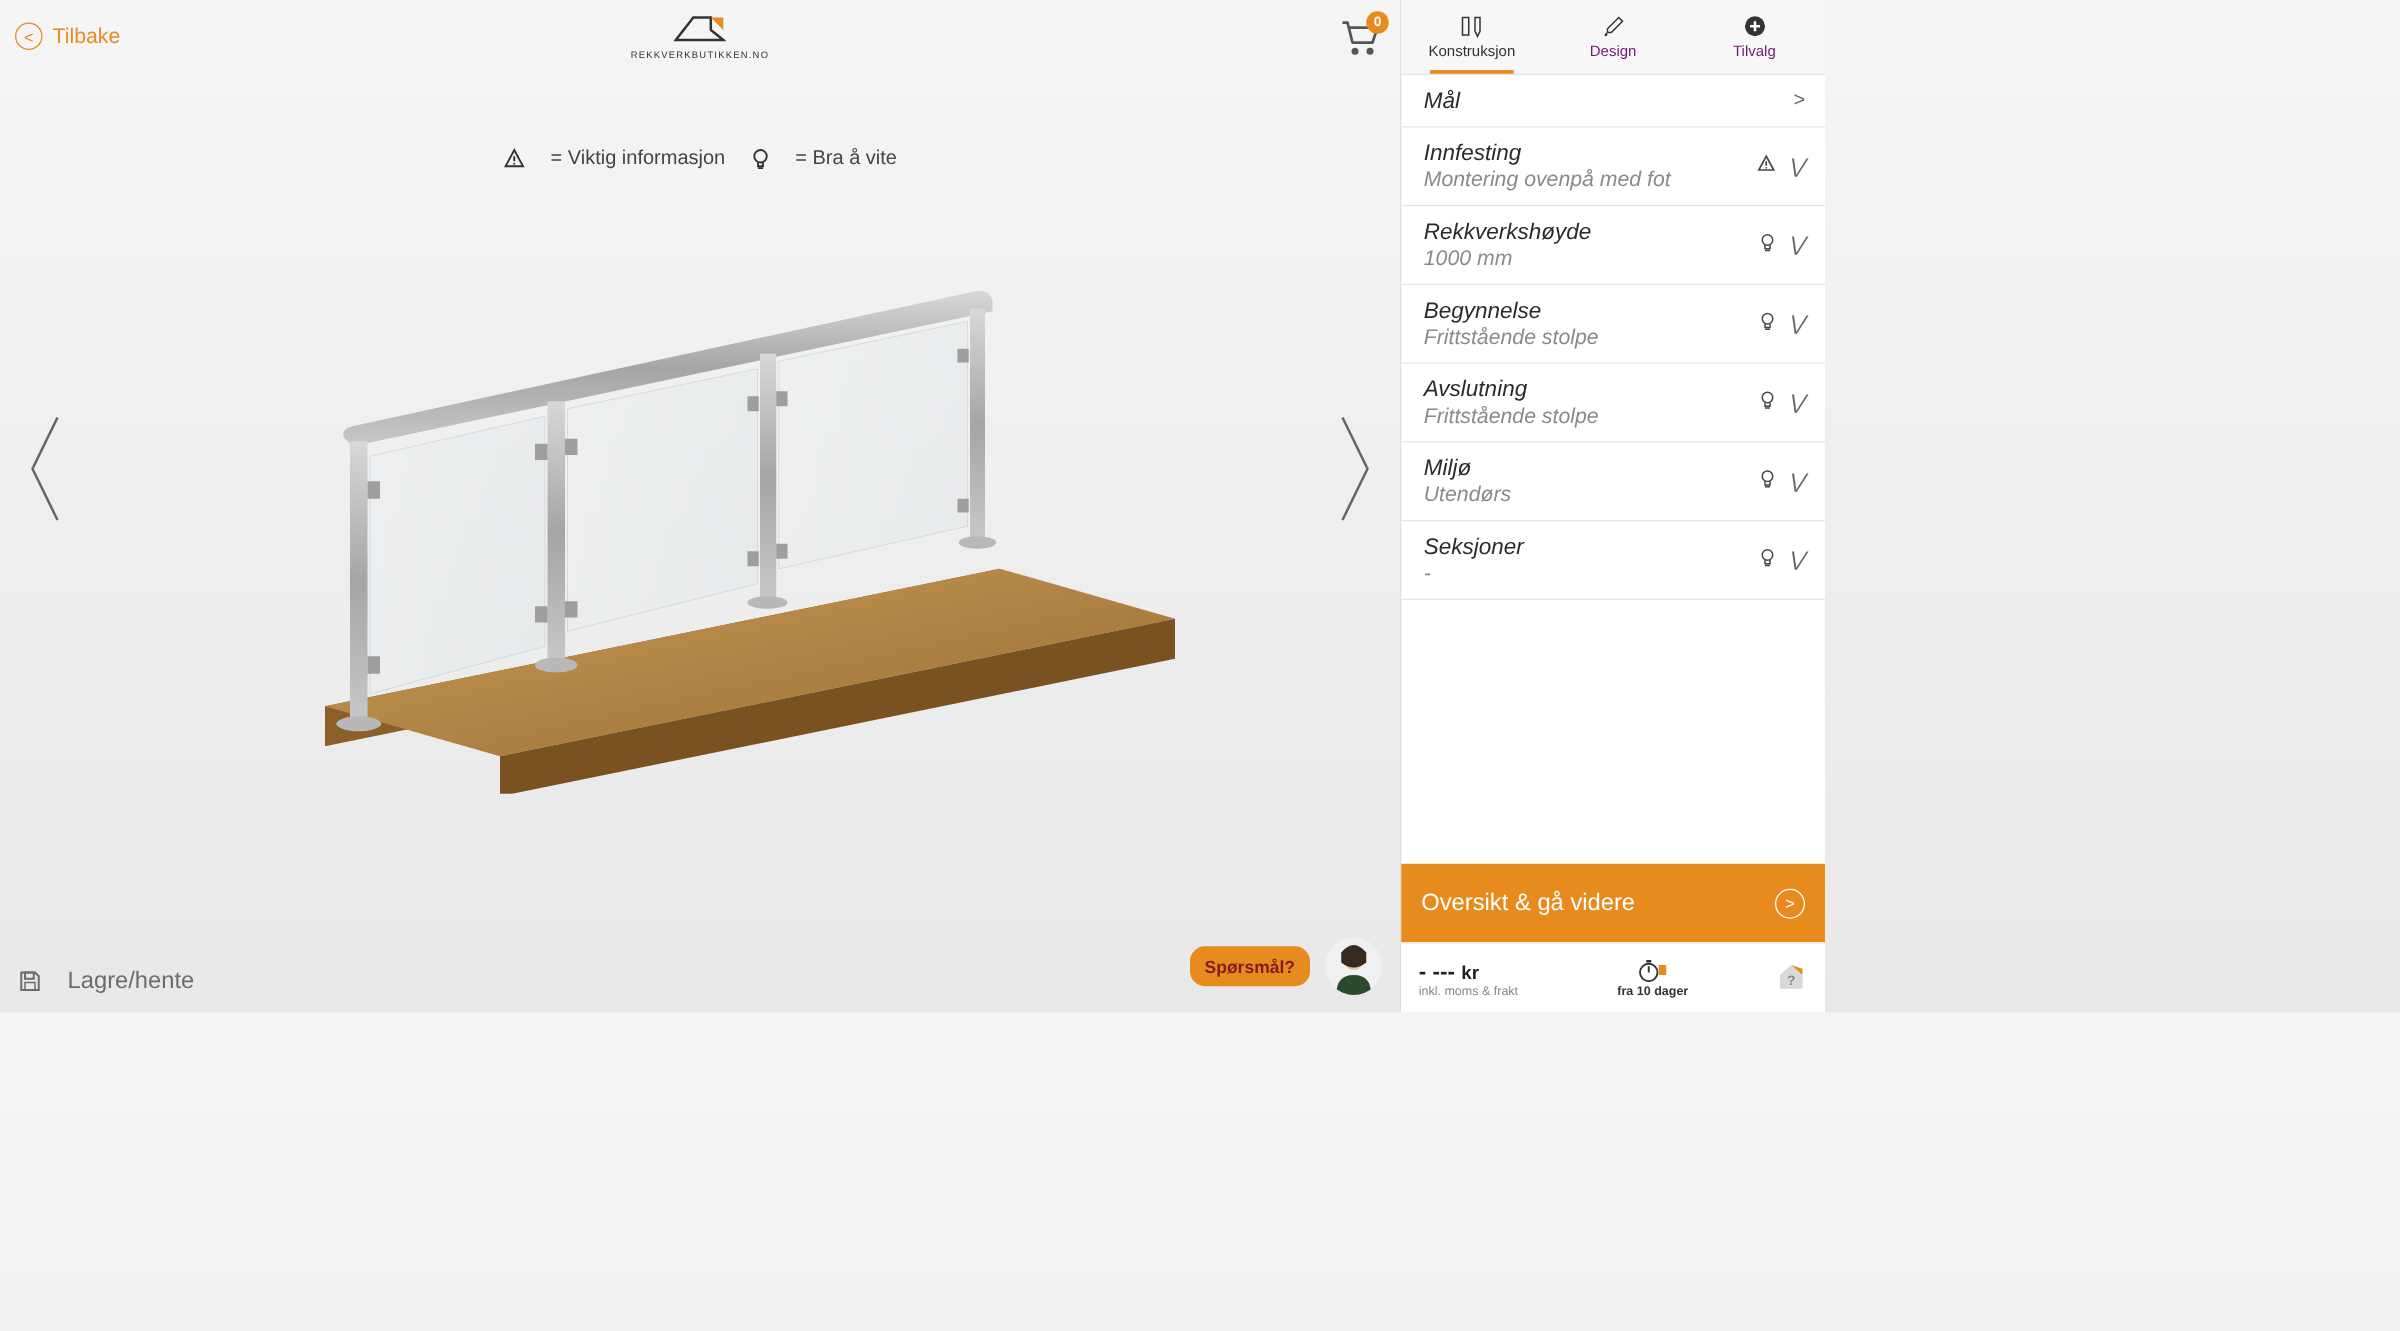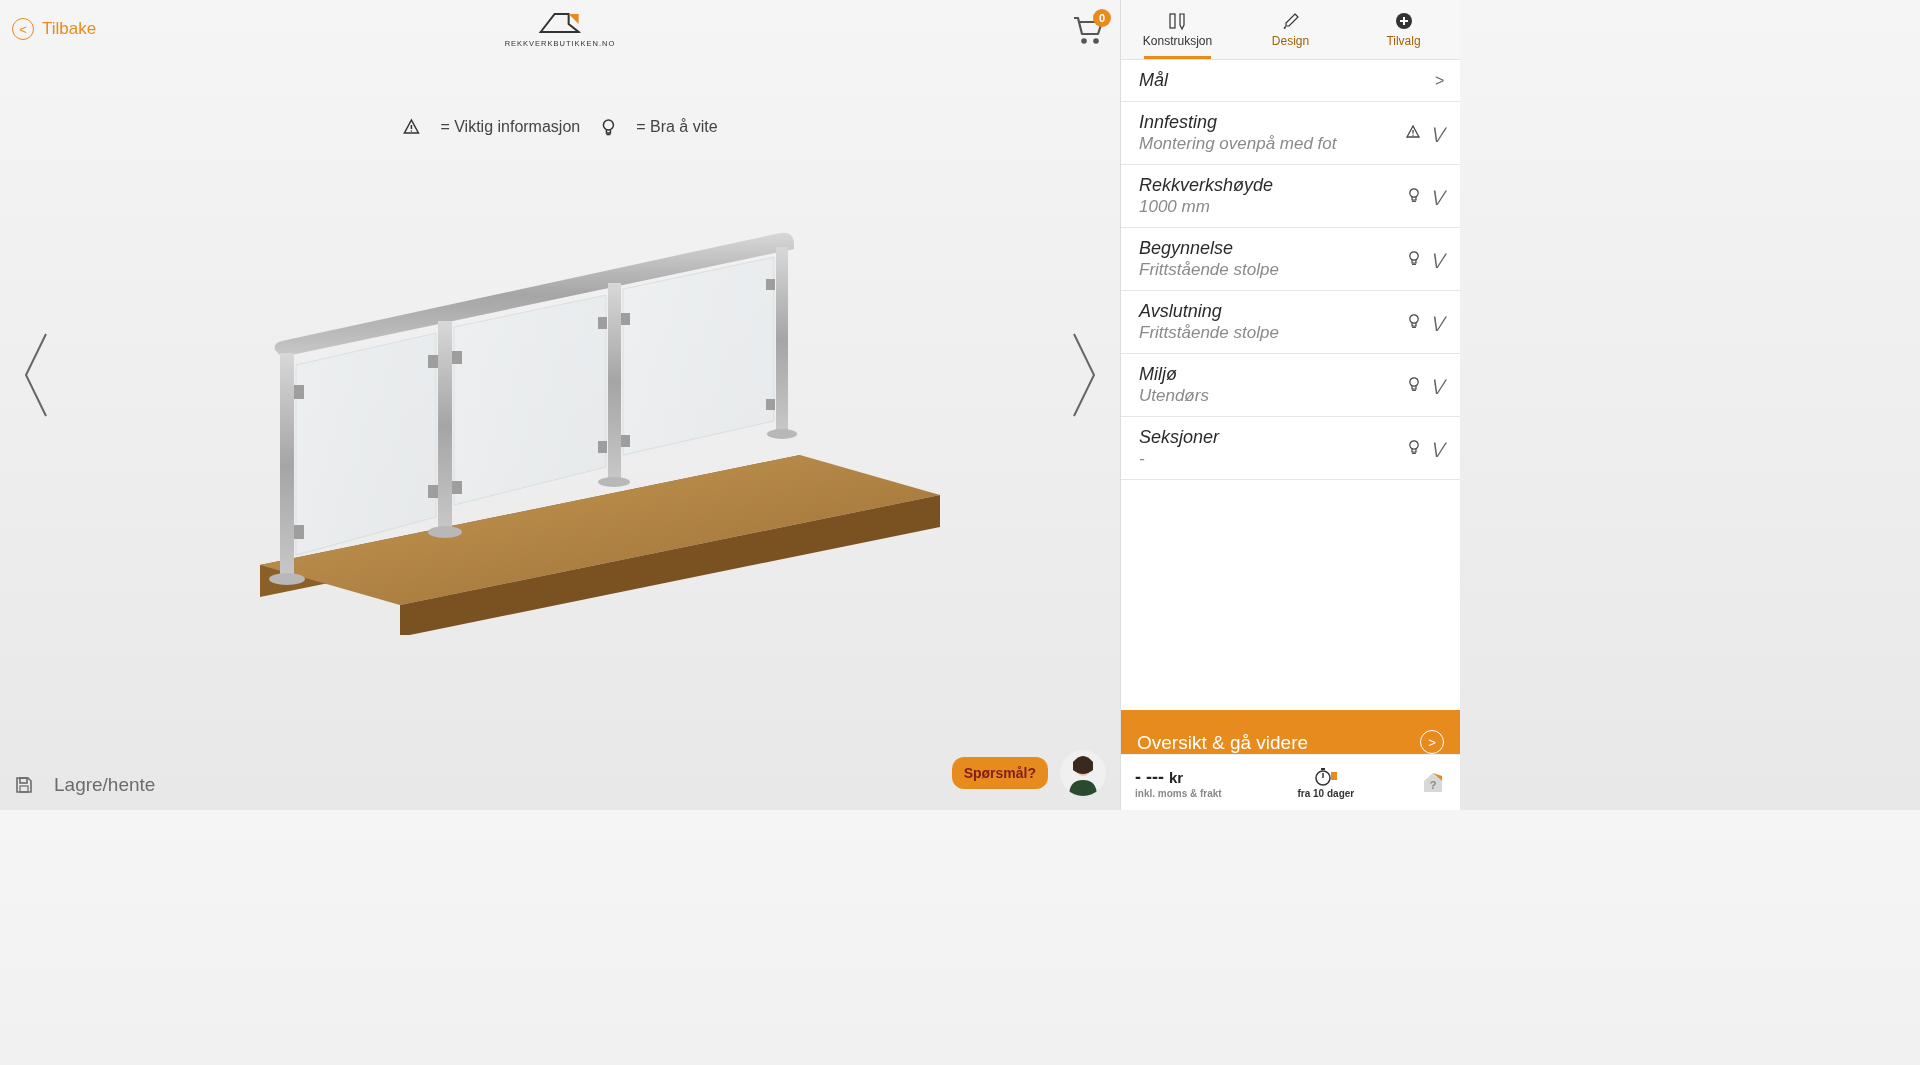--- a/index.html
+++ b/index.html
@@ -35,41 +35,41 @@
 .save-load { position: absolute; bottom: 14px; left: 14px; color: #6c6c6c; font-size: 19px; display: flex; align-items: center; gap: 20px; cursor: pointer; }
 
 .chat-area { position: absolute; bottom: 14px; right: 14px; display: flex; align-items: center; gap: 12px; }
 .chat-btn { background: #e88b1f; color: #7f1d1d; padding: 8px 12px; border-radius: 12px; font-size: 14px; font-weight: 600; cursor: pointer; }
 .avatar { width: 46px; height: 46px; border-radius: 50%; background: #f0f0f0; overflow: hidden; display: flex; align-items: flex-end; justify-content: center; }
 .avatar svg { width: 40px; height: 44px; }
 
 
 .sidebar { position: absolute; right: 0; top: 0; width: 340px; height: 810px; background: #fff; border-left: 1px solid #ddd; display: flex; flex-direction: column; }
 .tabs { display: flex; height: 60px; border-bottom: 1px solid #e2e2e2; background: #f7f7f7; }
-.tab { flex: 1; display: flex; flex-direction: column; align-items: center; justify-content: center; gap: 3px; font-size: 12px; color: #a16207; cursor: pointer; position: relative; }
+.tab { flex: 1; display: flex; flex-direction: column; align-items: center; justify-content: center; gap: 3px; font-size: 12px; color: #701a75; cursor: pointer; position: relative; }
 .tab.active { color: #333; }
 .tab.active::after { content: ''; position: absolute; bottom: 0; left: 20%; width: 60%; height: 3px; background: #e88b1f; }
 .tab svg { width: 20px; height: 20px; }
 
 .acc { flex: 1; overflow-y: auto; }
 .acc-item { border-bottom: 1px solid #e5e5e5; padding: 10px 16px 10px 18px; display: flex; align-items: center; justify-content: space-between; cursor: pointer; font-style: italic; }
 .acc-item .lbl { display: flex; flex-direction: column; }
 .acc-item .title { font-size: 18px; color: #2a2a2a; font-weight: 500; }
 .acc-item .sub { font-size: 17px; color: #8a8a8a; margin-top: 1px; }
 .acc-item .icons { display: flex; align-items: center; gap: 10px; color: #555; font-size: 15px; }
 .acc-item .chev { font-size: 16px; color: #666; }
 
-.overview { background: #e88b1f; color: #fff; height: 44px; display: flex; align-items: flex-end; justify-content: space-between; padding: 0 16px; font-size: 19px; cursor: pointer; }
+.overview { background: #e88b1f; color: #fff; height: 63px; display: flex; align-items: center; justify-content: space-between; padding: 0 16px; font-size: 19px; cursor: pointer; }
 .overview .circ { width: 24px; height: 24px; border: 1.5px solid #fff; border-radius: 50%; display: flex; align-items: center; justify-content: center; font-size: 13px; }
 
 .price-row { height: 56px; background: #fff; display: flex; align-items: center; justify-content: space-between; padding: 0 14px; border-top: 1px solid #eee; }
 .price-row .p { display: flex; flex-direction: column; }
 .price-row .amt { font-size: 18px; font-weight: 700; color: #222; }
 .price-row .amt .cur { font-size: 15px; }
-.price-row .tax { font-size: 10px; color: #888; font-weight: bold; }
+.price-row .tax { font-size: 10px; color: #888; }
 .price-row .ship { display: flex; flex-direction: column; align-items: center; font-size: 10px; font-weight: 700; color: #333; margin-left: 10px; }
 .price-row .ship svg { width: 26px; height: 20px; margin-bottom: 2px; }
 .price-row .house svg { width: 26px; height: 26px; }
 </style>
 </head>
 <body>
 
 <div class="main-area">
   <div class="back-btn">
     <span class="circ">&lt;</span>

